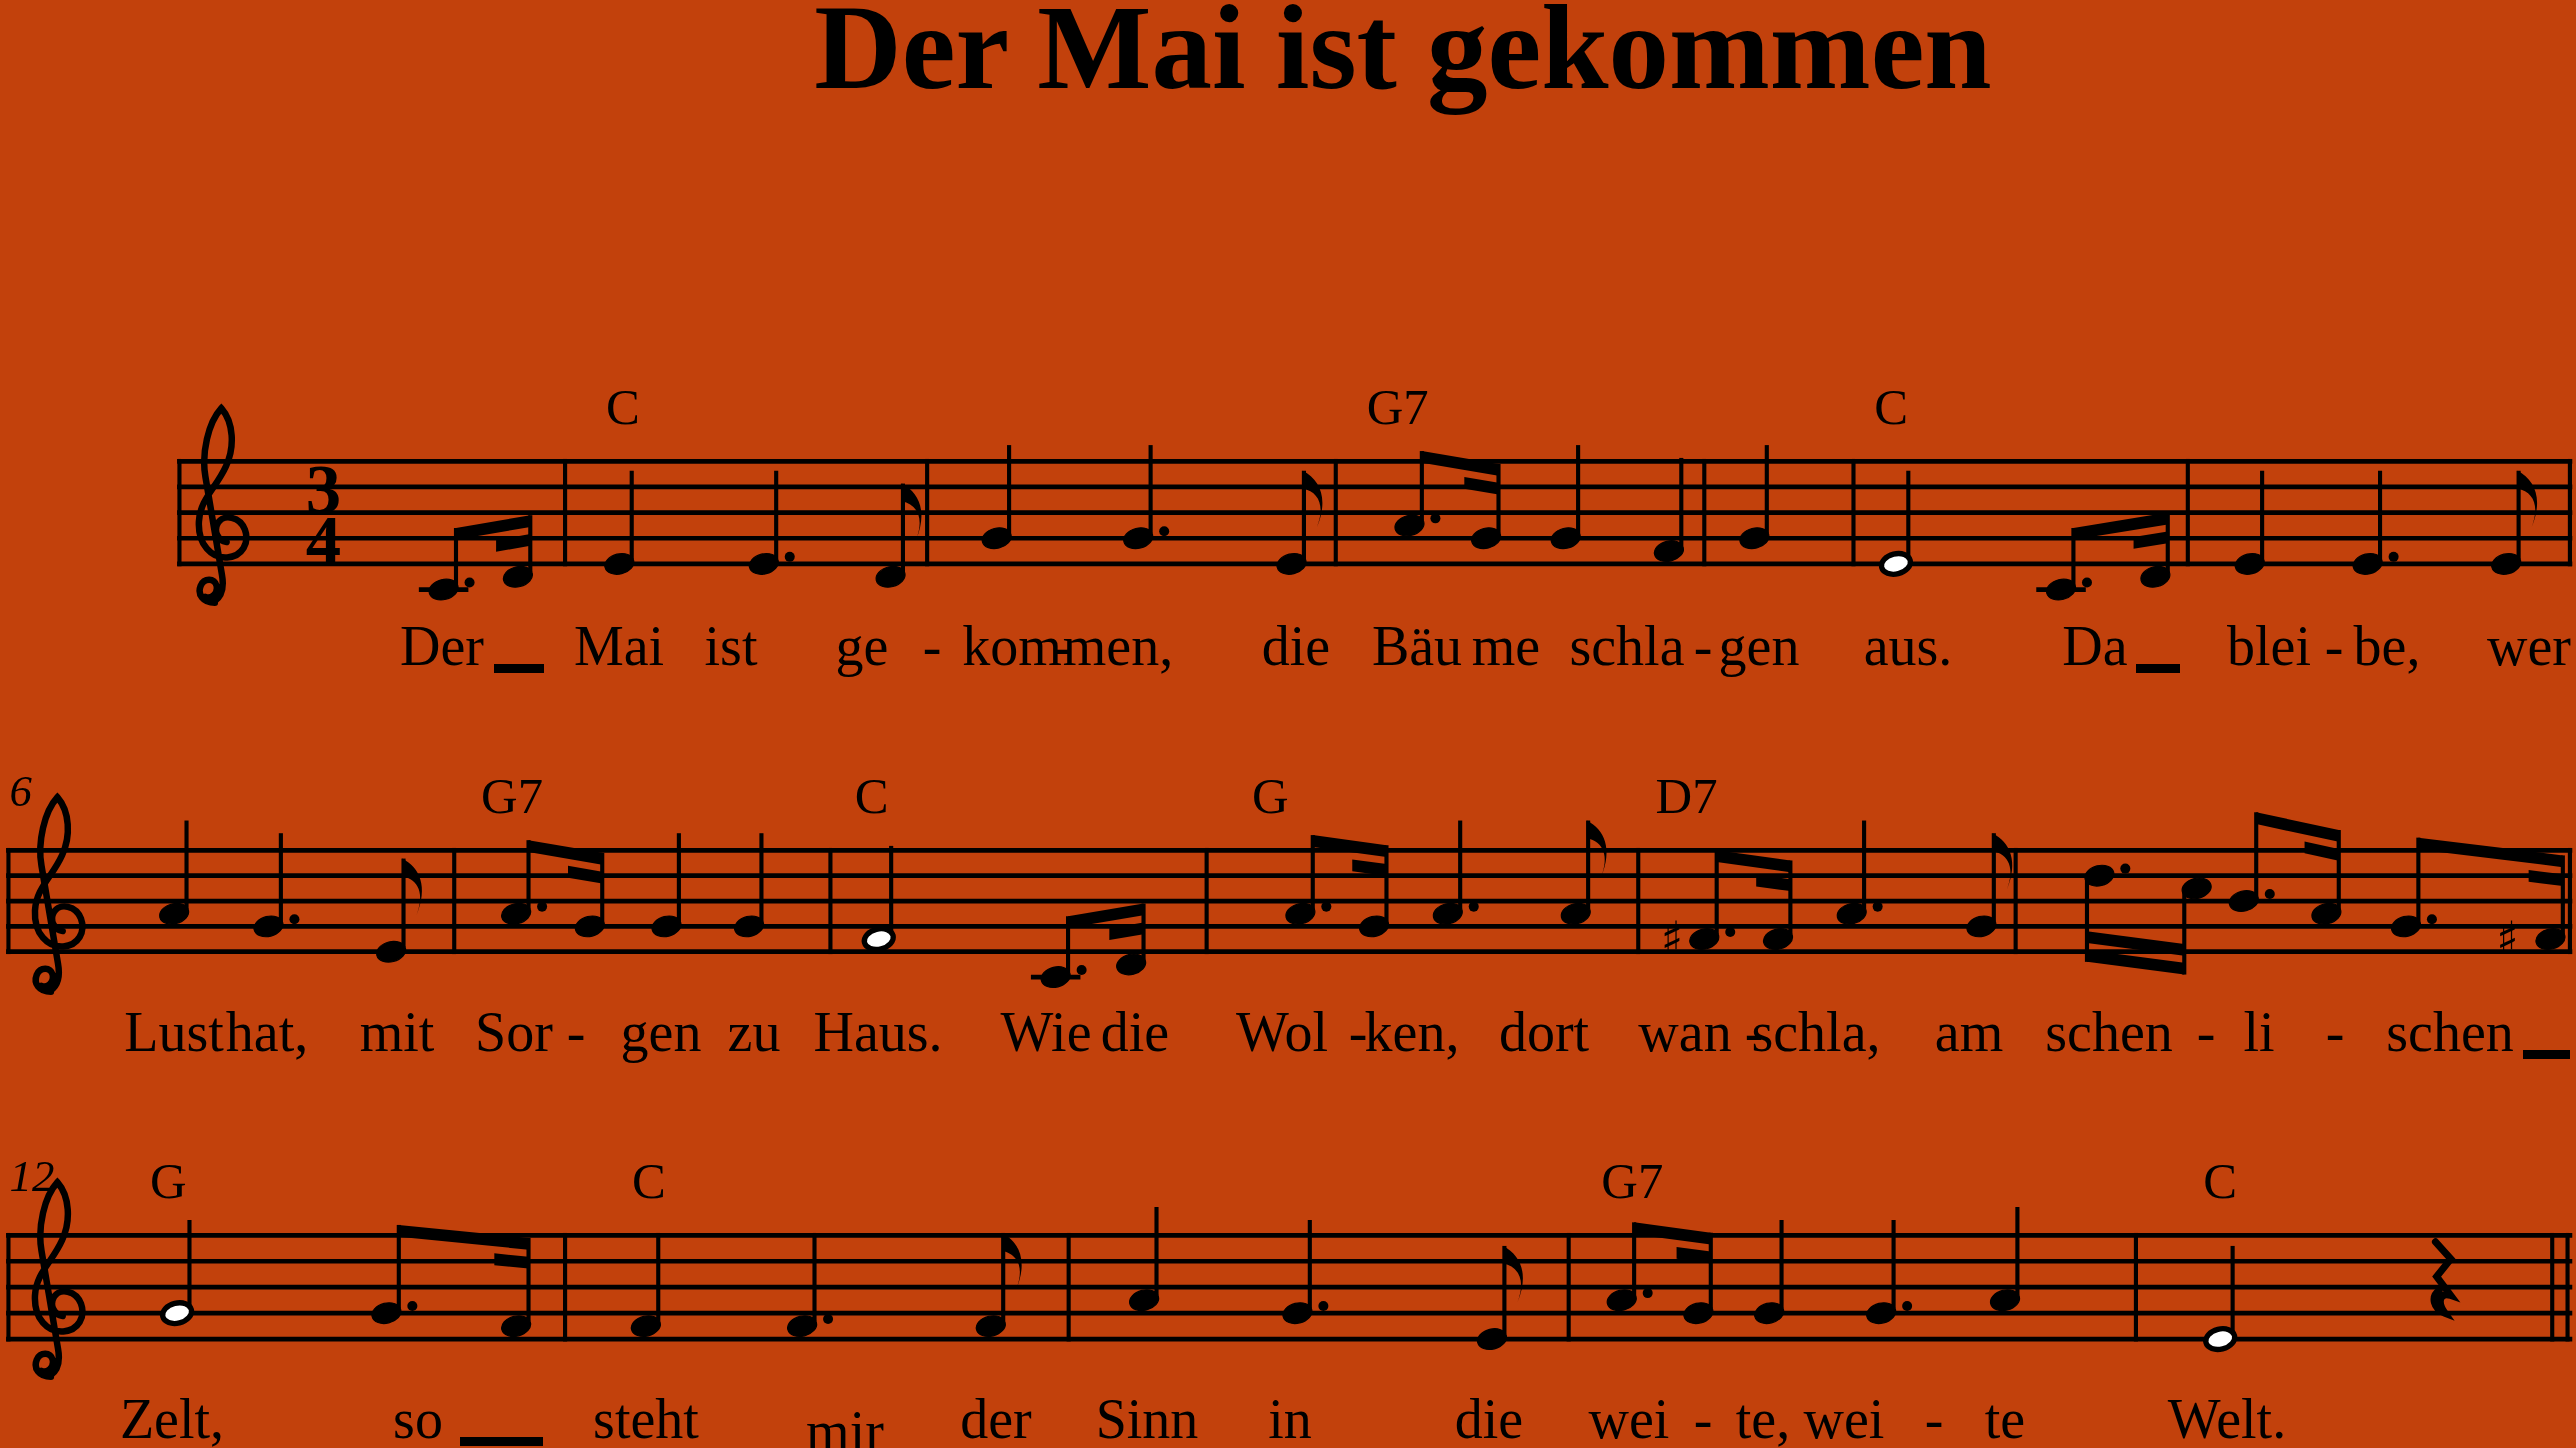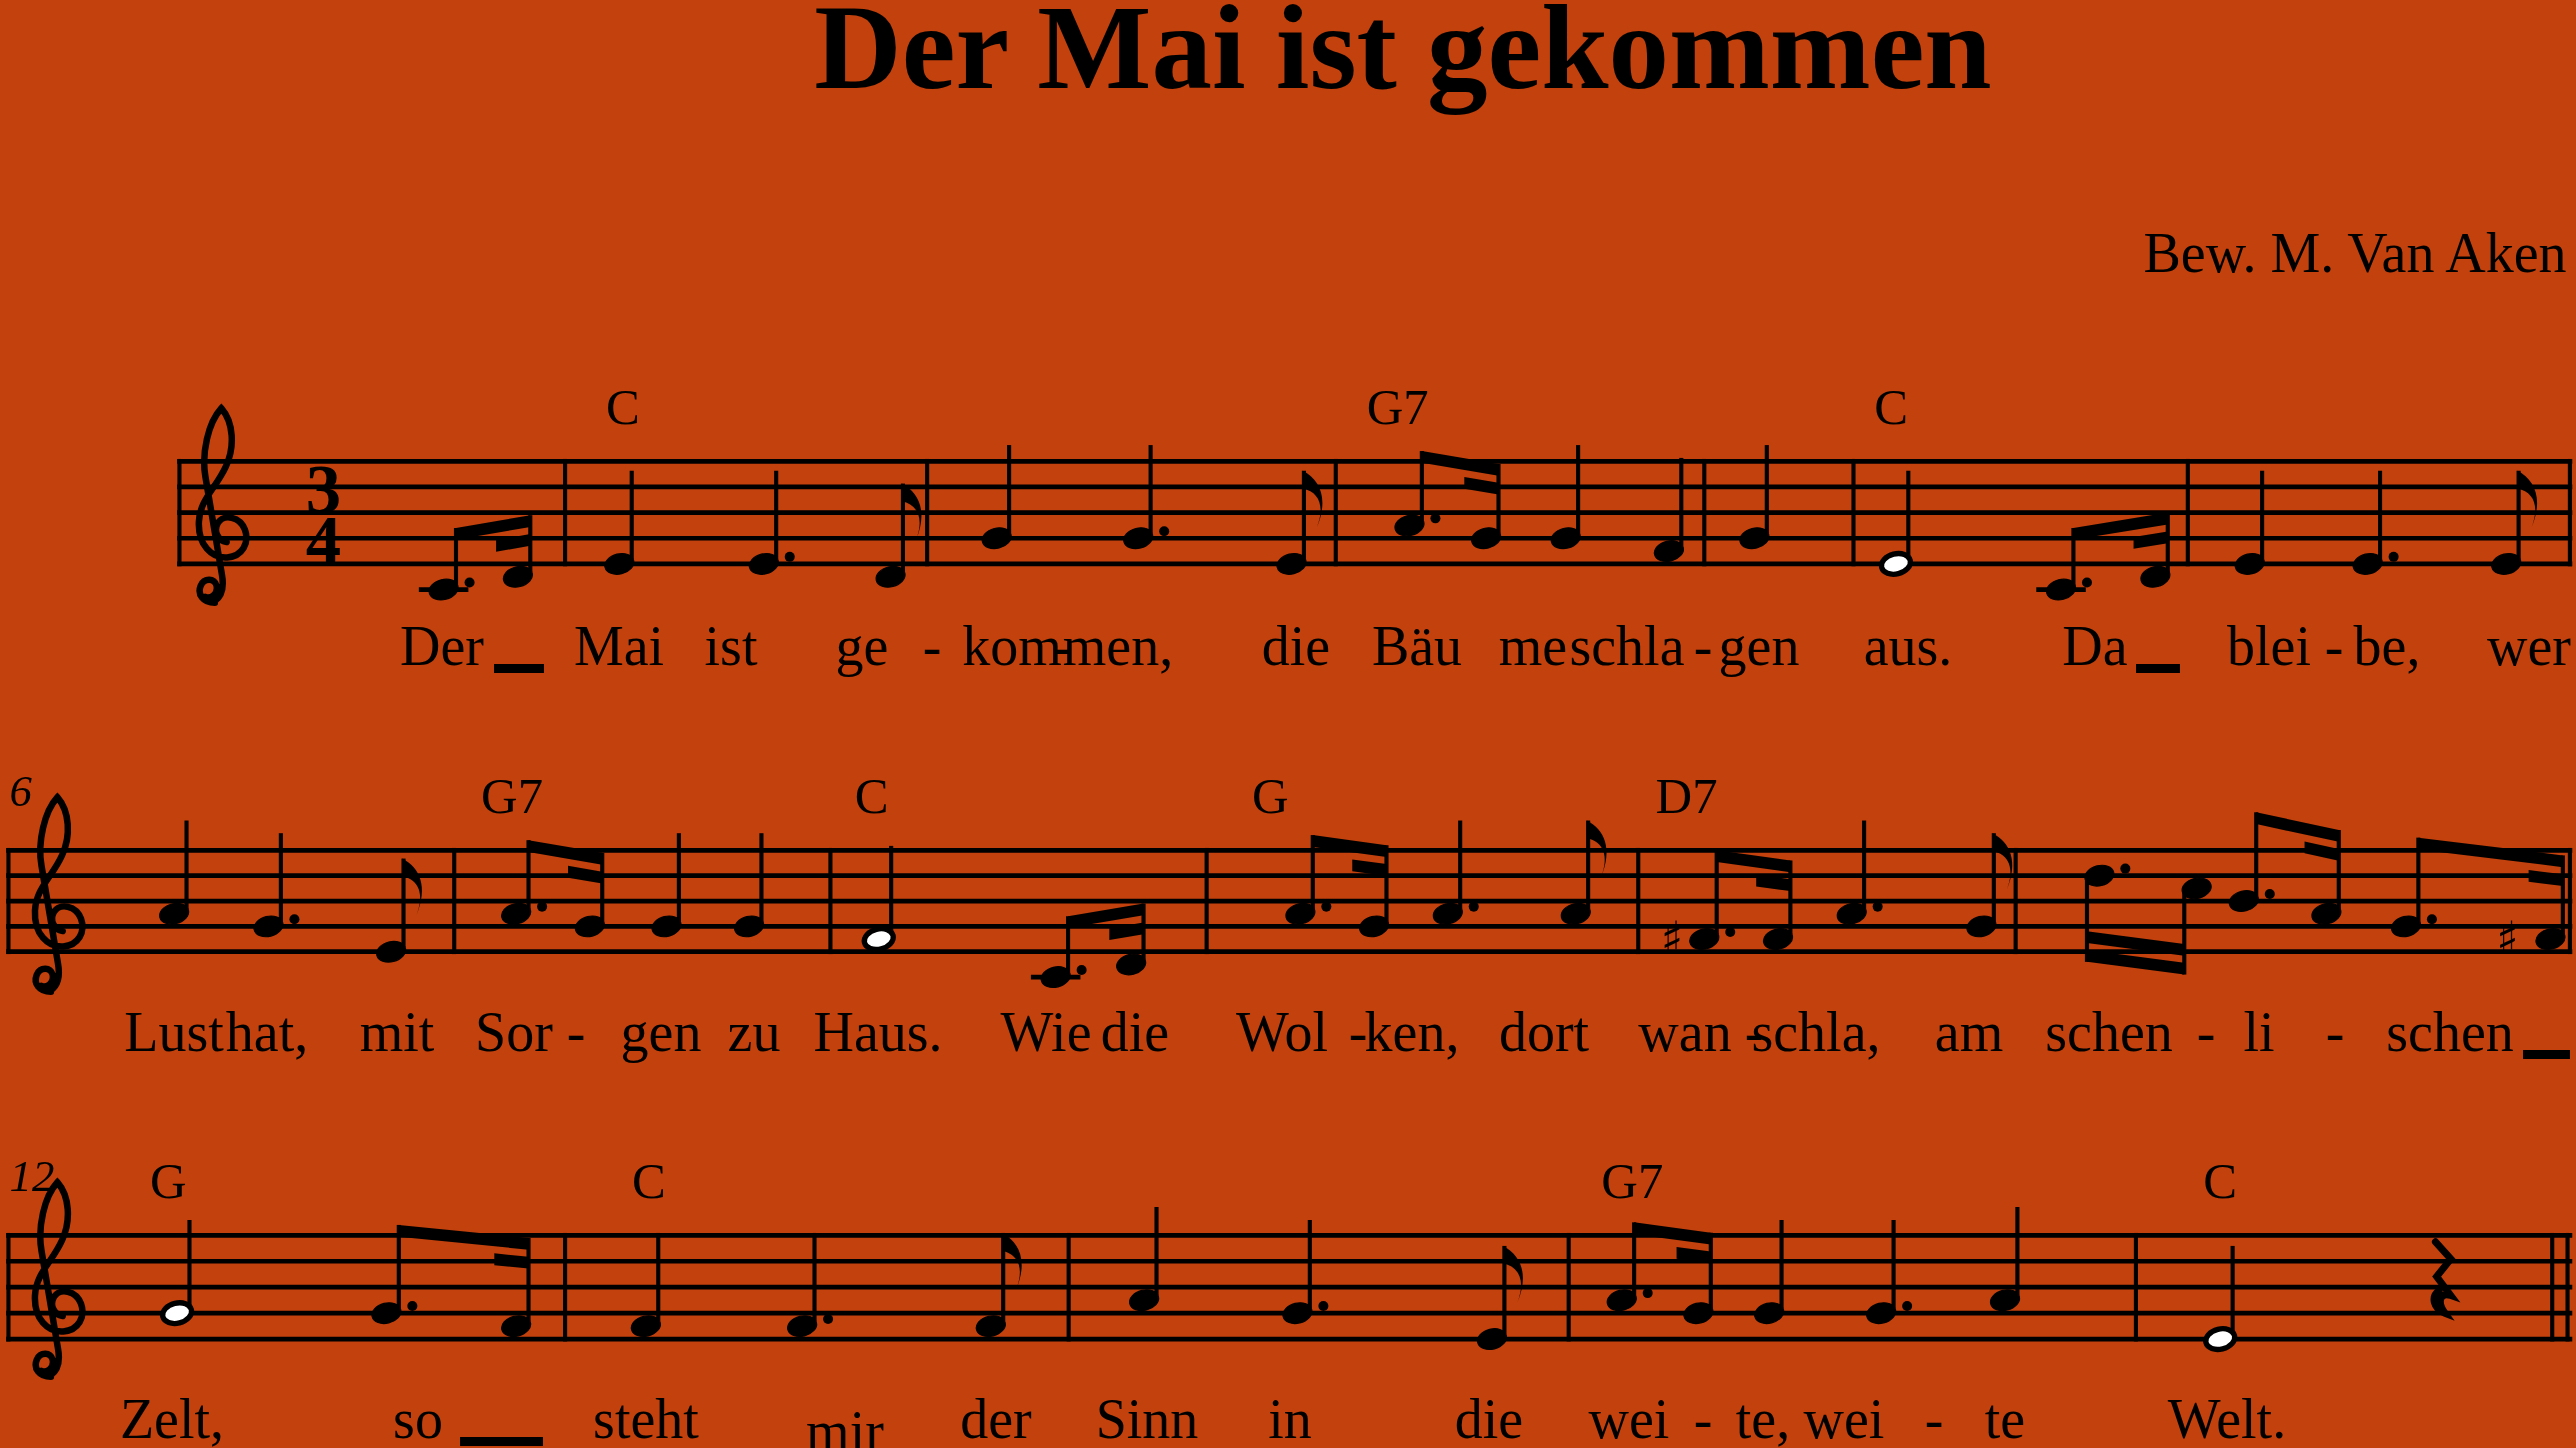--- a/index.html
+++ b/index.html
@@ -12,21 +12,20 @@
   .lyr{position:absolute;transform:translateX(-50%);font-size:56px;line-height:1;
        font-family:"Liberation Serif",serif;white-space:nowrap;}
   .ext{position:absolute;height:9.4px;background:#000;}
   svg{overflow:visible;}
 </style>
 </head>
 <body>
 
 <div id="page">
   <div id="title">Der Mai ist gekommen</div>
-  <div id="credit">Bew. M. Van Aken</div>
   <div id="score">
       <svg width="2576" height="342" style="position: absolute; left: 0px; top: 308px; overflow: visible;" viewBox="0 0 4368 580">
         <line x1="300" x2="4362" y1="260" y2="260" stroke="#000" stroke-width="8"></line>
         <line x1="300" x2="4362" y1="303.5" y2="303.5" stroke="#000" stroke-width="8"></line>
         <line x1="300" x2="4362" y1="347" y2="347" stroke="#000" stroke-width="8"></line>
         <line x1="300" x2="4362" y1="390.5" y2="390.5" stroke="#000" stroke-width="8"></line>
         <line x1="300" x2="4362" y1="434" y2="434" stroke="#000" stroke-width="8"></line>
         <line x1="304" x2="304" y1="256" y2="438" stroke="#000" stroke-width="7"></line>
         <line x1="958" x2="958" y1="256" y2="438" stroke="#000" stroke-width="7"></line>
         <line x1="1572" x2="1572" y1="256" y2="438" stroke="#000" stroke-width="7"></line>
@@ -139,21 +138,21 @@
       <div class="ext" style="left: 494px; top: 664px; width: 50px;"></div>
       <div class="lyr" style="left: 619px; top: 618px;">Mai</div>
       <div class="lyr" style="left: 731px; top: 618px;">ist</div>
       <div class="lyr" style="left: 862px; top: 618px;">ge</div>
       <div class="lyr" style="left: 932px; top: 618px;">-</div>
       <div class="lyr" style="left: 1012px; top: 618px;">kom</div>
       <div class="lyr" style="left: 1062px; top: 618px;">-</div>
       <div class="lyr" style="left: 1118px; top: 618px;">men,</div>
       <div class="lyr" style="left: 1296px; top: 618px;">die</div>
       <div class="lyr" style="left: 1417px; top: 618px;">Bäu</div>
-      <div class="lyr" style="left: 1506px; top: 618px; margin-left: 27px;">me</div>
+      <div class="lyr" style="left: 1506px; top: 618px;">me</div>
       <div class="lyr" style="left: 1627px; top: 618px;">schla</div>
       <div class="lyr" style="left: 1703px; top: 618px;">-</div>
       <div class="lyr" style="left: 1759px; top: 618px;">gen</div>
       <div class="lyr" style="left: 1908px; top: 618px;">aus.</div>
       <div class="lyr" style="left: 2095px; top: 618px;">Da</div>
       <div class="ext" style="left: 2136px; top: 664px; width: 44px;"></div>
       <div class="lyr" style="left: 2269px; top: 618px;">blei</div>
       <div class="lyr" style="left: 2334px; top: 618px;">-</div>
       <div class="lyr" style="left: 2387px; top: 618px;">be,</div>
       <div class="lyr" style="left: 2529px; top: 618px;">wer</div>

